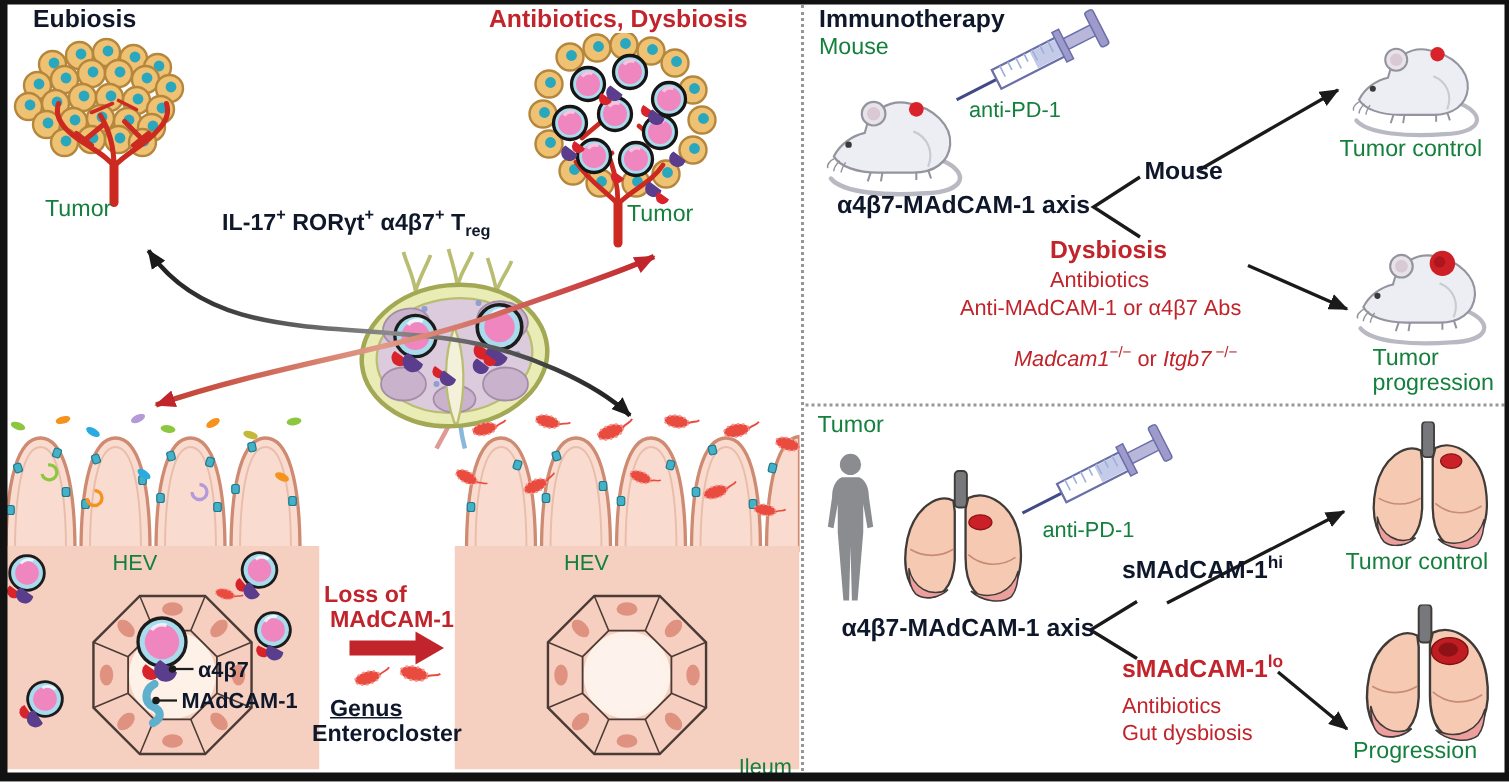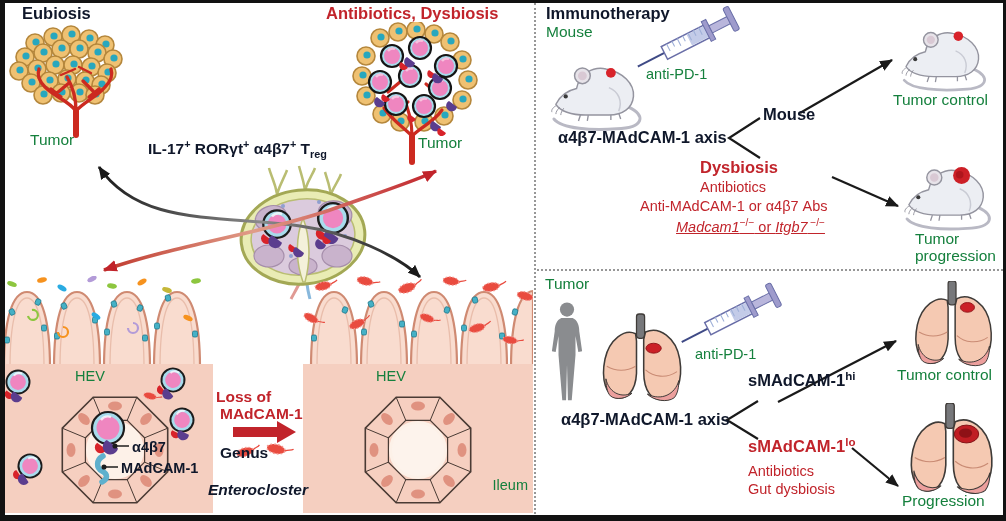--- a/index.html
+++ b/index.html
@@ -286,22 +286,22 @@
         <circle cx="104" cy="191" r="1.8" fill="#1c1c1c"></circle>
     </g>
     <use href="#rbac" transform="translate(150,120) scale(0.8) rotate(15)"></use>
   </svg>
   <div class="lbl abs center" style="left:75px;top:368px;width:80px;">HEV</div>
   <div class="lbl bold abs" style="left:132px;top:439px;font-size:14.5px;">α4β7</div>
   <div class="lbl bold abs" style="left:121px;top:460px;font-size:14.5px;">MAdCAM-1</div>
 
   <div class="lbl redb abs center med" style="left:216px;top:388px;width:86px;">Loss of</div>
   <div class="lbl redb abs center med" style="left:220px;top:405px;width:86px;">MAdCAM-1</div>
-  <div class="lbl bold abs center med" style="left:220px;top:444px;width:86px;">Genus</div>
-  <div class="lbl bold abs center med" style="left:208px;top:481px;width:110px;font-style:italic;">Enterocloster</div>
+  <div class="lbl bold abs center med" style="left:220px;top:464px;width:86px;text-decoration:underline;">Genus</div>
+  <div class="lbl bold abs center med" style="left:208px;top:481px;width:110px;">Enterocloster</div>
 
   <svg class="abs" style="left:303px;top:276px;" width="230" height="237" viewBox="0 0 230 237">
     <g fill="#f9dccf" stroke="#cf8a72" stroke-width="2.2">
       <path d="M8,92 C8,44 16,16 31,16 C46,16 54,44 54,92"></path>
       <path d="M58,92 C58,44 66,16 81,16 C96,16 104,44 104,92"></path>
       <path d="M108,92 C108,44 116,16 131,16 C146,16 154,44 154,92"></path>
       <path d="M158,92 C158,44 166,16 181,16 C196,16 204,44 204,92"></path>
       <path d="M208,92 C208,44 216,16 230,15 L230,92"></path>
     </g>
     <g fill="none" stroke="#e9bdab" stroke-width="1.3">
@@ -334,21 +334,21 @@
       <use href="#rbac" transform="translate(54,48) rotate(-24)"></use>
       <use href="#rbac" transform="translate(124,42) rotate(20) scale(0.9)"></use>
       <use href="#rbac" transform="translate(174,52) rotate(-16)"></use>
       <use href="#rbac" transform="translate(207,64) rotate(10) scale(0.9)"></use>
     </g>
     <rect x="0" y="88" width="230" height="149" fill="#f5cfc0"></rect>
     <use href="#sym-octagon"></use>
     <circle cx="115" cy="174" r="26" fill="#fdf3ec"></circle>
   </svg>
   <div class="lbl abs center" style="left:376px;top:368px;width:80px;">HEV</div>
-  <div class="lbl abs" style="left:448px;top:477px;width:80px;text-align:right;">Ileum</div>
+  <div class="lbl abs" style="left:448px;top:504px;width:80px;text-align:right;">Ileum</div>
 
   <div class="dotv"></div>
   <div class="doth"></div>
 
   <div class="lbl bold abs big" style="left:546px;top:4px;">Immunotherapy</div>
   <div class="lbl abs med" style="left:546px;top:23px;">Mouse</div>
 
   <svg class="abs" style="left:632px;top:24px;transform:rotate(-27deg);" width="112" height="36" viewBox="0 0 112 36">
       <use href="#sym-syringe"></use>
     </svg>
@@ -364,21 +364,21 @@
 
   <svg class="abs" style="left:900px;top:16px;" width="102" height="78" viewBox="0 0 110 85">
     <use href="#sym-mouse"></use>
       <circle cx="63" cy="22" r="5.2" fill="#d8232a"></circle>
   </svg>
   <div class="lbl abs med" style="left:893px;top:91px;width:112px;">Tumor control</div>
 
   <div class="lbl redb abs big center" style="left:700px;top:158px;width:178px;">Dysbiosis</div>
   <div class="lbl red abs center" style="left:700px;top:179px;width:178px;">Antibiotics</div>
   <div class="lbl red abs center" style="left:640px;top:198px;width:226px;">Anti-MAdCAM-1 or α4β7 Abs</div>
-  <div class="lbl red abs center" style="left:676px;top:219px;width:226px;text-decoration:underline;"><i>Madcam1</i><sup>−/−</sup> or <i>Itgb7</i><sup> −/−</sup></div>
+  <div class="lbl red abs center" style="left:676px;top:232px;width:226px;"><i>Madcam1</i><sup>−/−</sup> or <i>Itgb7</i><sup> −/−</sup></div>
 
   <svg class="abs" style="left:903px;top:153px;" width="104" height="80" viewBox="0 0 110 85">
     <use href="#sym-mouse"></use>
       <circle cx="62" cy="24" r="9" fill="#cc1f26"></circle>
       <circle cx="60" cy="23" r="4" fill="#a31118" opacity="0.7"></circle>
   </svg>
   <div class="lbl abs med center" style="left:915px;top:230px;width:92px;">Tumor</div>
   <div class="lbl abs med center" style="left:915px;top:247px;width:92px;">progression</div>
 
   <div class="lbl abs med" style="left:545px;top:275px;">Tumor</div>

